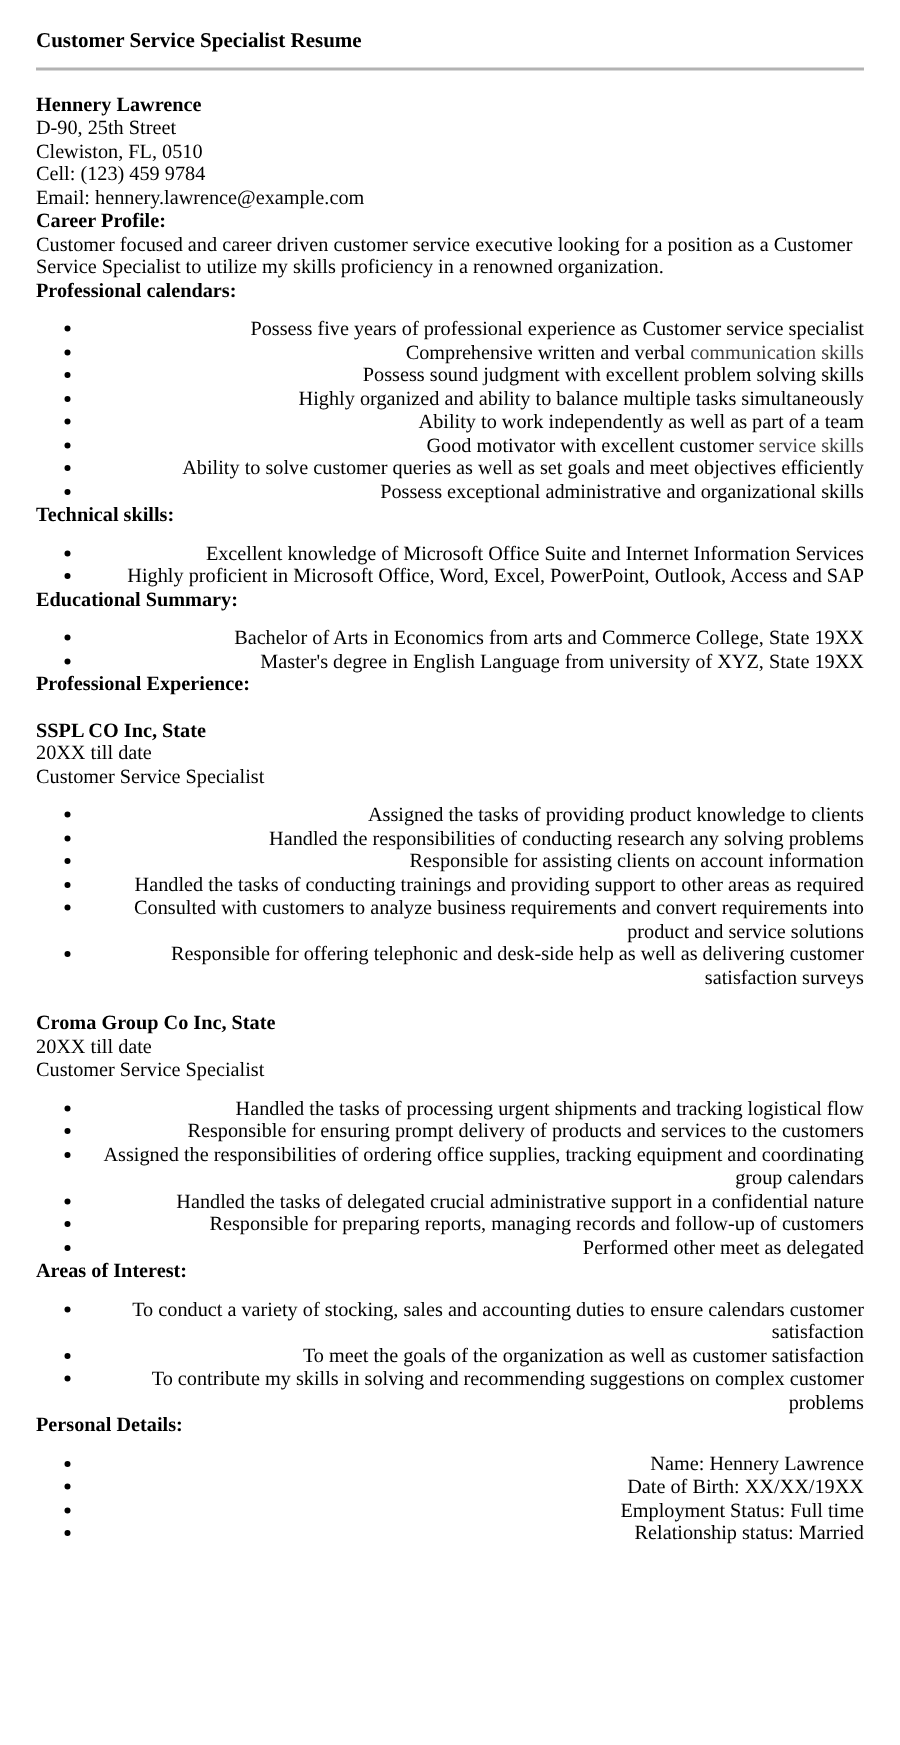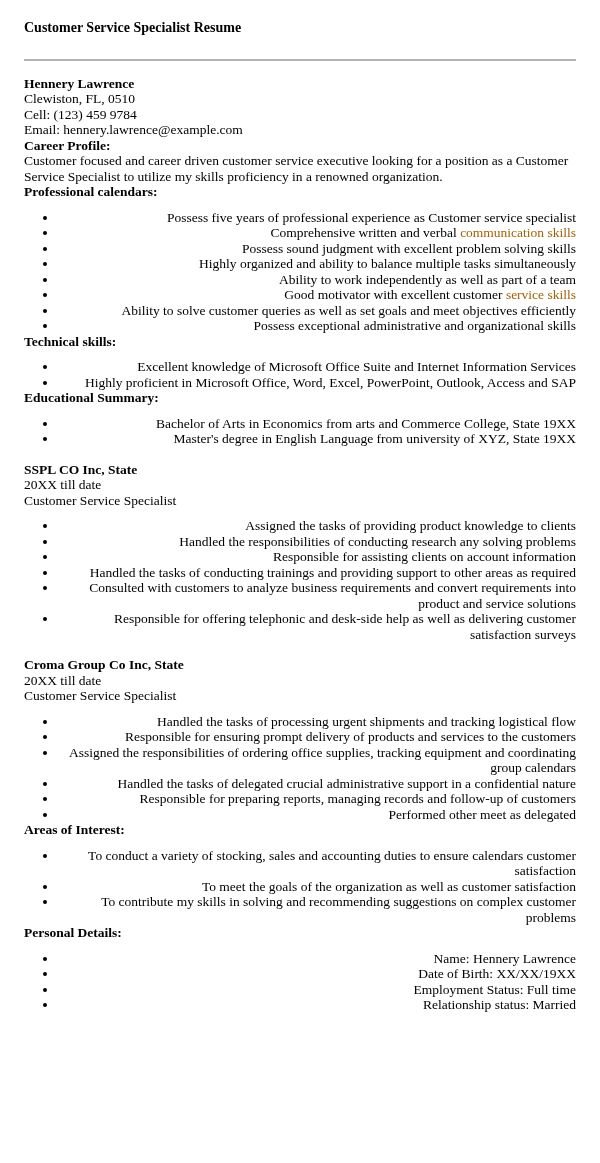--- a/index.html
+++ b/index.html
@@ -10,21 +10,21 @@
     margin: 0 auto;
     padding: 20px 24px 40px 24px;
     font-family: "Liberation Serif", "DejaVu Serif", serif;
     font-size: 13.5px;
     line-height: 15.5px;
     color: #000000;
   }
   .doc-title {
     font-size: 14px;
     font-weight: bold;
-    margin-bottom: 23px;
+    margin-bottom: 9px;
     font-family: Liberation Serif, serif;
   }
   .title-rule {
     border: none;
     border-top: 2px solid #b3b3b3;
     margin: 0 0 15px 0;
   }
   .contact-name { font-weight: bold; }
   .section-heading {
     font-weight: bold;
@@ -37,34 +37,35 @@
   ul.bullet-list {
     margin: 10px 0 0 0;
     padding-left: 34px;
     list-style-type: disc;
     text-align: right;
   }
   ul.bullet-list li {
     padding-left: 4px;
   }
   .muted-link {
-    color: #a16207;
+    color: #404040;
     text-decoration: none;
   }
 </style>
 </head>
 <body>
 
 <div>
 
   <h1 class="doc-title">Customer Service Specialist Resume</h1>
   <hr class="title-rule">
 
   <div>
     <div class="contact-name">Hennery Lawrence</div>
+    <div>D-90, 25th Street</div>
     <div>Clewiston, FL, 0510</div>
     <div>Cell: (123) 459 9784</div>
     <div>Email: hennery.lawrence@example.com</div>
   </div>
 
   <div>
     <div class="section-heading">Career Profile:</div>
     <div>Customer focused and career driven customer service executive looking for a position as a Customer Service Specialist to utilize my skills proficiency in a renowned organization.</div>
   </div>
 
@@ -92,20 +93,21 @@
 
   <div>
     <div class="section-heading">Educational Summary:</div>
     <ul class="bullet-list">
       <li>Bachelor of Arts in Economics from arts and Commerce College, State 19XX</li>
       <li>Master's degree in English Language from university of XYZ, State 19XX</li>
     </ul>
   </div>
 
   <div>
+    <div class="section-heading">Professional Experience:</div>
 
     <div>
       <div class="company-name">SSPL CO Inc, State</div>
       <div>20XX till date</div>
       <div>Customer Service Specialist</div>
       <ul class="bullet-list">
         <li>Assigned the tasks of providing product knowledge to clients</li>
         <li>Handled the responsibilities of conducting research any solving problems</li>
         <li>Responsible for assisting clients on account information</li>
         <li>Handled the tasks of conducting trainings and providing support to other areas as required</li>

